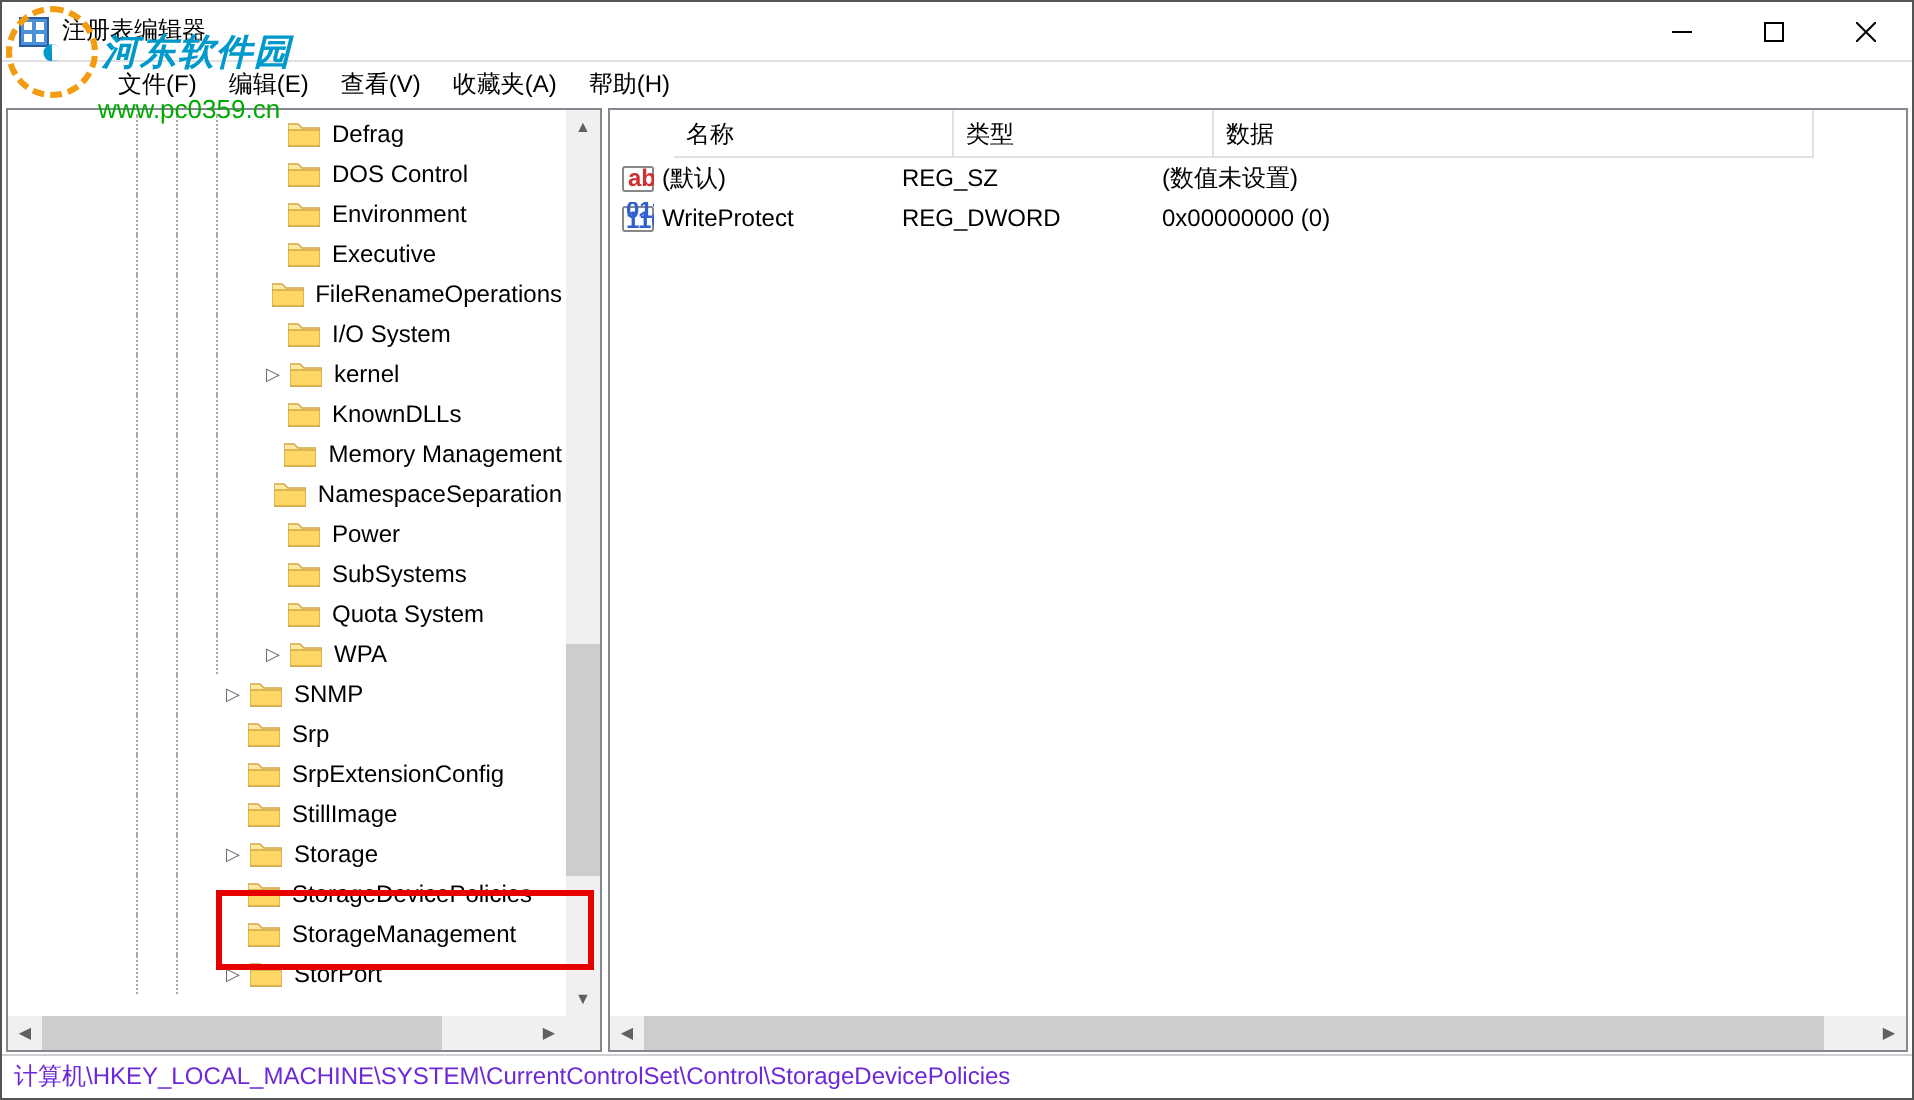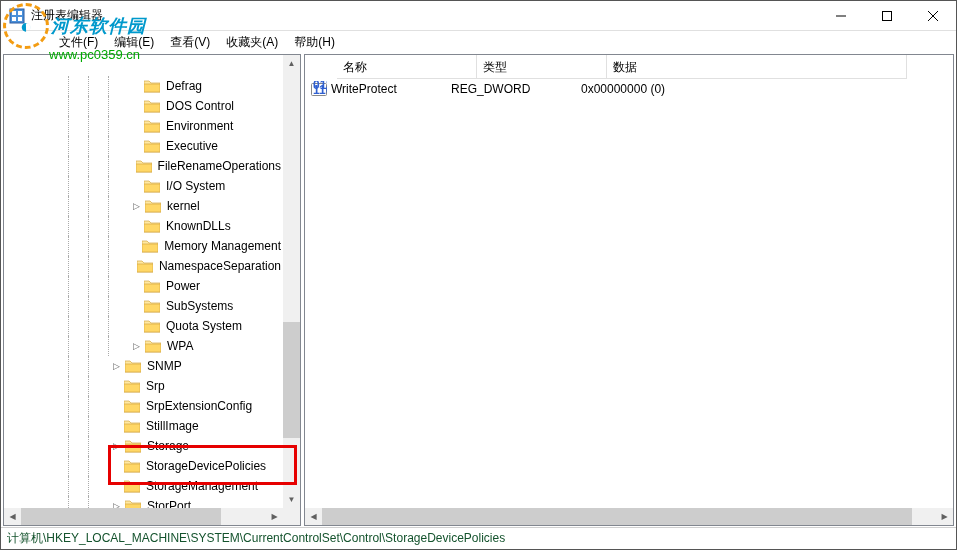--- a/index.html
+++ b/index.html
@@ -24,21 +24,21 @@
 
 .menubar { height: 22px; background: #fff; display: flex; align-items: center; padding: 0 2px; margin-left: 48px; }
 .menubar .mitem { padding: 2px 8px; }
 
 
 .main { display: flex; height: 474px; }
 
 
 .treepane { width: 298px; border: 1px solid #828790; margin: 1px 0 1px 2px; position: relative; overflow: hidden; background: #fff; }
 .treeinner { position: absolute; top: 0; left: 0; right: 17px; bottom: 17px; overflow: hidden; }
-.tree { padding: 2px 0; margin-top: 19px; }
+.tree { padding: 2px 0; }
 .trow { display: flex; align-items: center; height: 20px; white-space: nowrap; position: relative; }
 .trow .indent { display: inline-block; height: 20px; }
 .trow .exp { width: 13px; height: 13px; display: inline-flex; align-items: center; justify-content: center; color: #666; margin-right: 2px; font-size: 9px; }
 .trow .fldr { width: 16px; height: 14px; margin-right: 4px; }
 .trow .fldr svg { width: 16px; height: 14px; display: block; }
 .trow .lbl { padding: 1px 2px; }
 .trow .dots { position: absolute; left: 0; height: 100%; border-left: 1px dotted #aaa; }
 
 .highlight-box { position: absolute; border: 3px solid #e60000; pointer-events: none; z-index: 50; }
 
@@ -56,21 +56,21 @@
 .listpane { flex: 1; border: 1px solid #828790; margin: 1px 2px 1px 3px; position: relative; overflow: hidden; background: #fff; }
 .listinner { position: absolute; top: 0; left: 0; right: 0; bottom: 17px; overflow: hidden; }
 .lhead { display: flex; height: 24px; margin-left: 32px; }
 .lhcol { border-right: 1px solid #e0e0e0; border-bottom: 1px solid #e0e0e0; padding: 4px 6px; color: #000; background: #fff; }
 .lrow { display: flex; height: 20px; align-items: center; }
 .lcell { padding: 1px 6px; display: flex; align-items: center; white-space: nowrap; overflow: hidden; }
 .licon { width: 16px; height: 16px; margin-right: 4px; flex-shrink: 0; }
 .licon svg { width: 16px; height: 16px; }
 
 
-.statusbar { height: 22px; border-top: 1px solid #d0d0d0; display: flex; align-items: center; padding: 0 6px; color: #14532d; }
+.statusbar { height: 22px; border-top: 1px solid #d0d0d0; display: flex; align-items: center; padding: 0 6px; color: #6d28d9; }
 </style>
 </head>
 <body>
 
 <div class="watermark">
   <div class="wm-logo">
     <div class="wm-circle">◐</div>
     <span class="wm-text">河东软件园</span>
   </div>
   <div class="wm-url">www.pc0359.cn</div>
@@ -405,20 +405,30 @@
     <div class="listinner">
       <div class="lhead">
         <div class="lhcol" id="ch-name" style="width: 140px;">名称</div>
         <div class="lhcol" id="ch-type" style="width: 130px;">类型</div>
         <div class="lhcol" id="ch-data" style="width: 300px;">数据</div>
       </div>
       <div id="listbody">
           <div class="lrow">
             <div class="lcell" style="width: 140px;">
               <span class="licon"><svg viewBox="0 0 16 16">
+                  <use href="#reg-string-icon"></use>
+                </svg></span>
+              <span>(默认)</span>
+            </div>
+            <div class="lcell" style="width: 130px;">REG_SZ</div>
+            <div class="lcell" style="width: 300px;">(数值未设置)</div>
+          </div>
+          <div class="lrow">
+            <div class="lcell" style="width: 140px;">
+              <span class="licon"><svg viewBox="0 0 16 16">
                   <use href="#reg-binary-icon"></use>
                 </svg></span>
               <span>WriteProtect</span>
             </div>
             <div class="lcell" style="width: 130px;">REG_DWORD</div>
             <div class="lcell" style="width: 300px;">0x00000000 (0)</div>
           </div>
         </div>
     </div>
     <div class="hscr" style="right:0">

